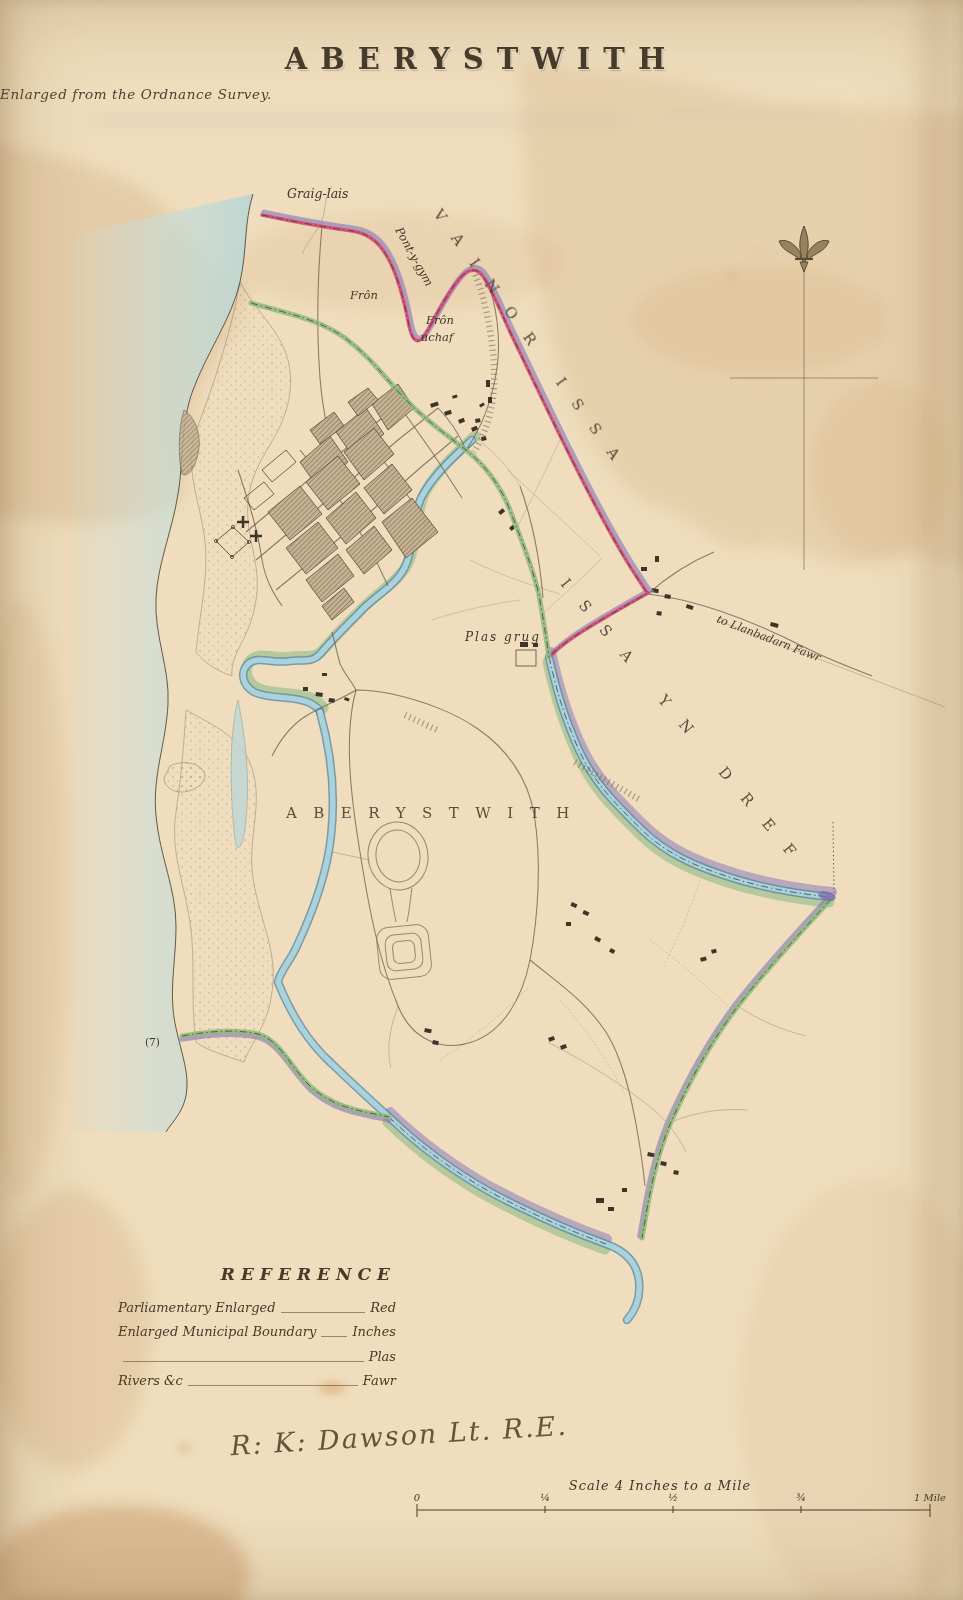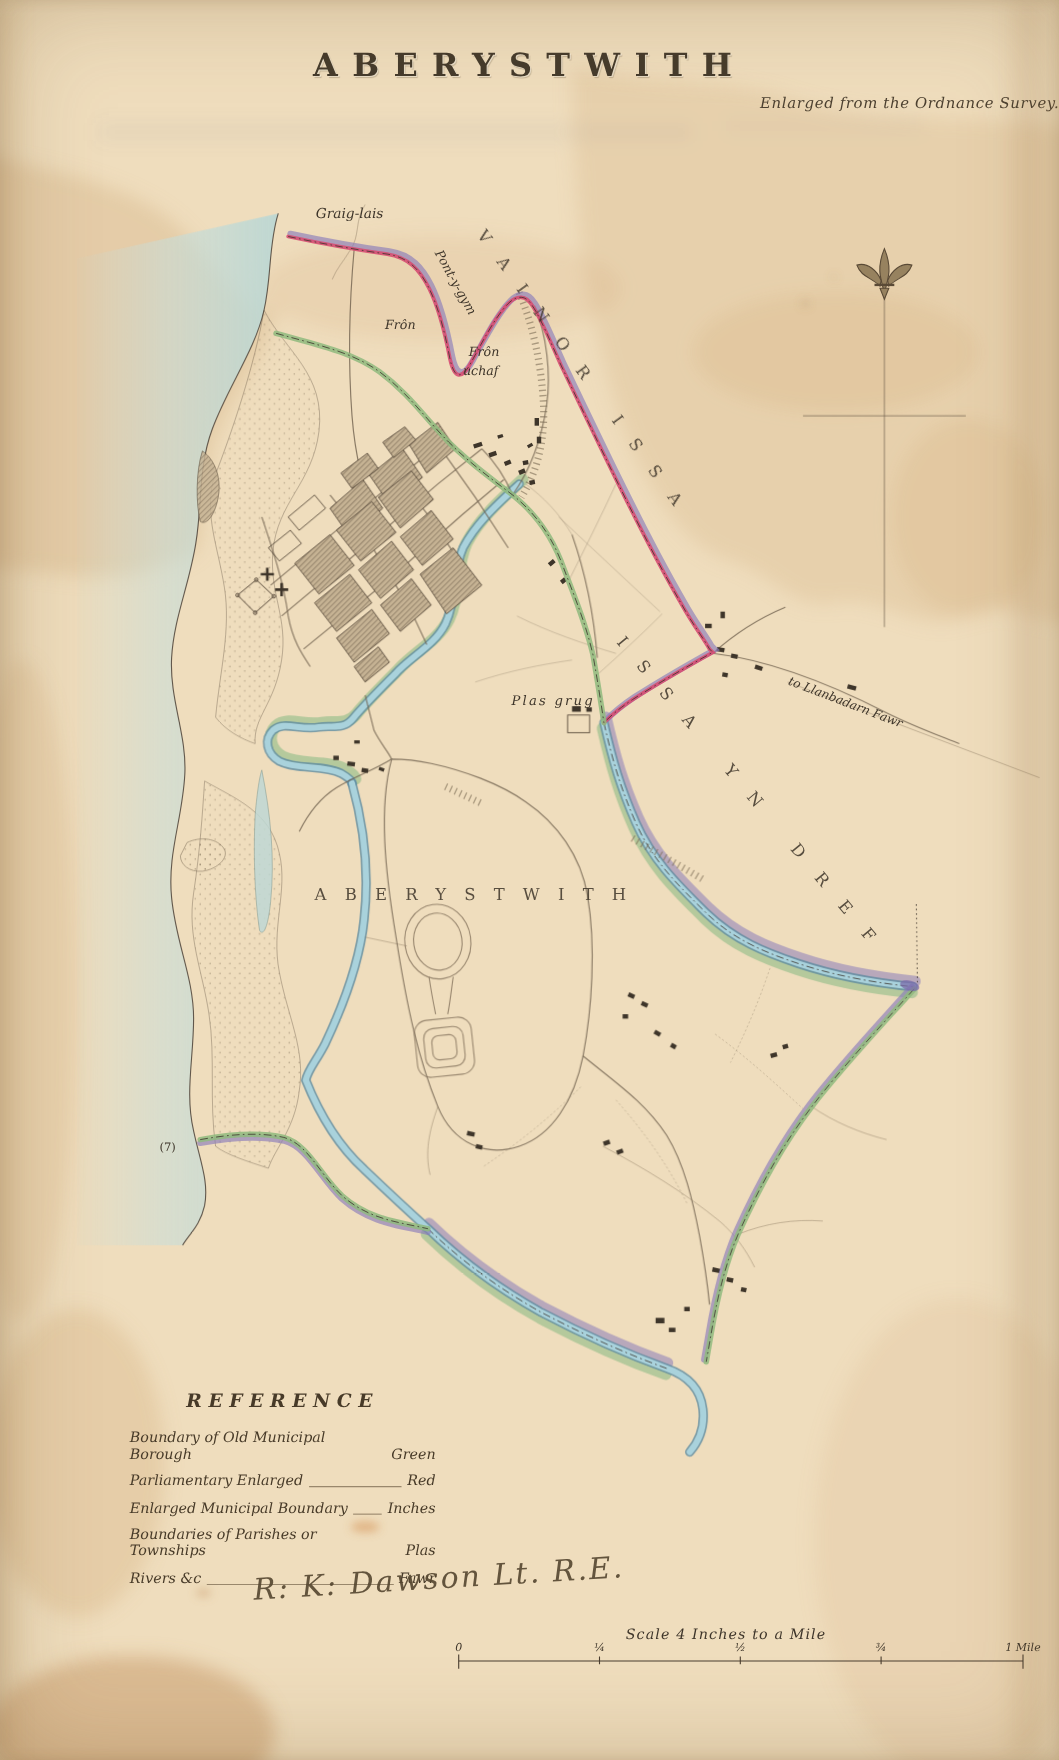--- a/index.html
+++ b/index.html
@@ -6,24 +6,24 @@
   .page{position:relative;width:963px;height:1600px;overflow:hidden;
         background:#efddbd;font-family:"DejaVu Serif",serif;}
   .page::after{content:"";position:absolute;inset:0;pointer-events:none;
         box-shadow:inset 0 0 90px rgba(125,92,48,.32), inset 0 0 14px rgba(120,85,45,.22);}
   svg{position:absolute;left:0;top:0;}
 
   
   .title{position:absolute;top:42px;left:0;width:963px;text-align:center;
          font-size:29px;font-weight:bold;letter-spacing:13px;color:#453b2c;
          text-shadow:1px 1px 0 rgba(255,250,235,.55), 1.5px 1.5px 1px rgba(70,55,35,.25);}
-  .subtitle{position:absolute;top:86px;left:0;width:963px;text-align:right;
+  .subtitle{position:absolute;top:86px;left:0;width:963px;text-align:left;
          font-style:italic;font-size:13.5px;letter-spacing:.6px;color:#4c4030;}
   .reference{position:absolute;left:118px;top:1264px;width:278px;color:#473a28;}
-  .ref-title{text-align:center;font-size:17px;font-style:italic;font-weight:bold;
+  .ref-title{text-align:right;font-size:17px;font-style:italic;font-weight:bold;
          letter-spacing:6px;margin-bottom:17px;}
   .ref-row{display:flex;align-items:flex-end;font-style:italic;font-size:13px;
          margin-bottom:9.5px;line-height:1.15;}
   .ref-leader{flex:1;border-bottom:1px solid rgba(82,64,42,.55);margin:0 5px 3px 5px;}
   .signature{position:absolute;left:230px;top:1420px;font-size:27px;font-style:italic;
          letter-spacing:2px;color:#54452f;transform:rotate(-3.5deg);opacity:.9;}
 
   
   .coast{fill:none;stroke:#4a4036;stroke-width:1;opacity:.85;}
   .road{fill:none;stroke:#6f604e;stroke-width:1.05;opacity:.8;}
@@ -335,36 +335,30 @@
     <text class="lbl it" x="930" y="1501" font-size="10" text-anchor="middle">1 Mile</text>
   </g>
 </svg>
 
 <div class="title">ABERYSTWITH</div>
 <div class="subtitle">Enlarged from the Ordnance Survey.</div>
 
 <div class="reference">
   <div class="ref-title">REFERENCE</div>
   <div class="ref-row">
-    <span>Boundary of Old Municipal Borough</span>
-    <span class="ref-leader"></span>
-    <span>Green</span>
-  </div>
-  <div class="ref-row">
     <span>Parliamentary Enlarged</span>
     <span class="ref-leader"></span>
     <span>Red</span>
   </div>
   <div class="ref-row">
     <span>Enlarged Municipal Boundary</span>
     <span class="ref-leader"></span>
     <span>Inches</span>
   </div>
   <div class="ref-row">
-    <span>Boundaries of Parishes or Townships</span>
     <span class="ref-leader"></span>
     <span>Plas</span>
   </div>
   <div class="ref-row">
     <span>Rivers &amp;c</span>
     <span class="ref-leader"></span>
     <span>Fawr</span>
   </div>
 </div>
 

